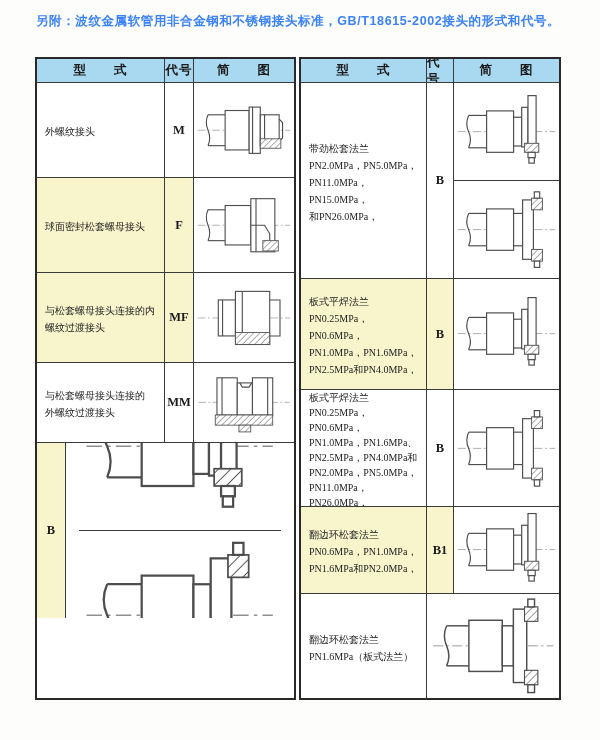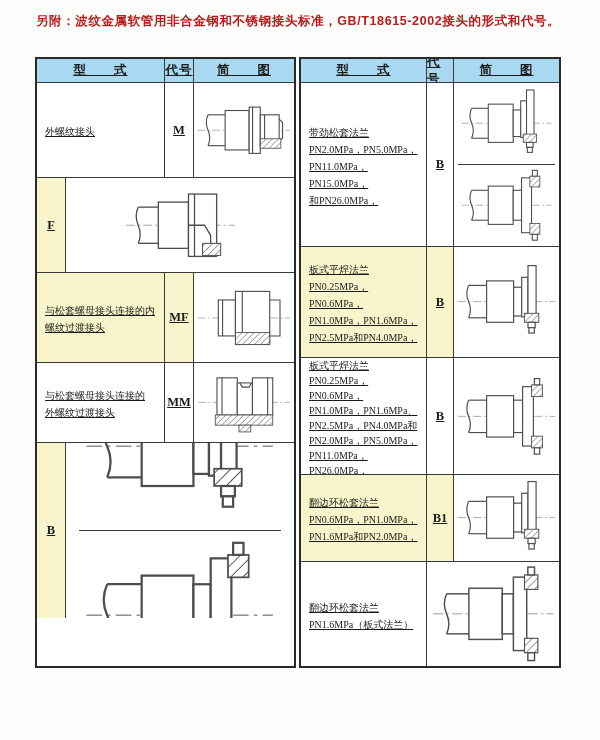--- a/index.html
+++ b/index.html
@@ -8,27 +8,27 @@
     background:#fdfdfb;
     font-family:"Liberation Serif","DejaVu Serif",serif;
     color:#1b1b1b;
     position:relative;
     overflow:hidden;
   }
   .doc-title {
     position:absolute; left:36px; top:13px;
     font-family:"Liberation Sans","DejaVu Sans",sans-serif;
     font-weight:bold; font-size:12.5px; letter-spacing:.6px;
-    color:#b91c1c;
+    color:#3b82f6;
   }
   .tables { position:absolute; left:35px; top:57px; display:flex; gap:3px; }
   .tbl { border:2px solid #2a2a2a; background:#fff; }
   .tbl-left  { width:261px; }
   .tbl-right { width:262px; }
-  .row { display:flex; border-bottom:1.5px solid #3a3a3a;text-decoration:underline; }
+  .row { display:flex; border-bottom:1.5px solid #3a3a3a; }
   .row:last-child { border-bottom:none; }
   .cell { border-right:1.5px solid #3a3a3a; overflow:hidden; }
   .cell:last-child { border-right:none; }
   .tbl-left  .c-type { width:128px; }
   .tbl-left  .c-code { width:29px; }
   .tbl-right .c-type { width:126px; }
   .tbl-right .c-code { width:27px; }
   .c-diag { flex:1; background:#fff;text-align:right; }
   .c-type {
     display:flex; align-items:center;
@@ -94,20 +94,21 @@
             <line class="nf" x1="66" y1="16" x2="66" y2="70"></line>
             <rect class="ln" x="75" y="25" width="22" height="36"></rect>
             <line class="nf" x1="80" y1="25" x2="80" y2="61"></line>
             <path class="nf" d="M97 30 l4 4 v18 l-4 4"></path>
             <rect class="ht" x="75" y="53" width="24" height="11"></rect>
           </svg>
         </div>
     </div>
 
     <div class="row" style="height:95px">
+      <div class="cell c-type hl">球面密封松套螺母接头</div>
       <div class="cell c-code hl">F</div>
       <div class="cell c-diag">
           <svg viewBox="0 0 112 86">
             <line class="cl" x1="2" y1="43" x2="110" y2="43"></line>
             <path class="nf" d="M34 25 H14"></path>
             <path class="nf" d="M34 61 H14"></path>
             <path class="nf" d="M14 25 q-4 9 0 18 q4 9 0 18"></path>
             <rect class="ln" x="34" y="20" width="30" height="46"></rect>
             <rect class="ln" x="64" y="12" width="28" height="62"></rect>
             <line class="nf" x1="70" y1="12" x2="70" y2="74"></line>
@@ -191,21 +192,21 @@
     </div>
   </div>
 
   <div class="tbl tbl-right">
     <div class="row hdr">
       <div class="cell c-type">型　　式</div>
       <div class="cell c-code">代号</div>
       <div class="cell c-diag">简　　图</div>
     </div>
 
-    <div class="row" style="height:164px">
+    <div class="row" style="height:196px">
       <div class="cell c-type">带劲松套法兰
 PN2.0MPa，PN5.0MPa，
 PN11.0MPa，PN15.0MPa，
 和PN26.0MPa，</div>
       <div class="cell c-code">B</div>
       <div class="cell c-diag split">
         <div class="sub sub-top">
             <svg viewBox="0 0 112 86">
               <line class="cl" x1="2" y1="43" x2="110" y2="43"></line>
               <path class="nf" d="M34 25 H14"></path>

